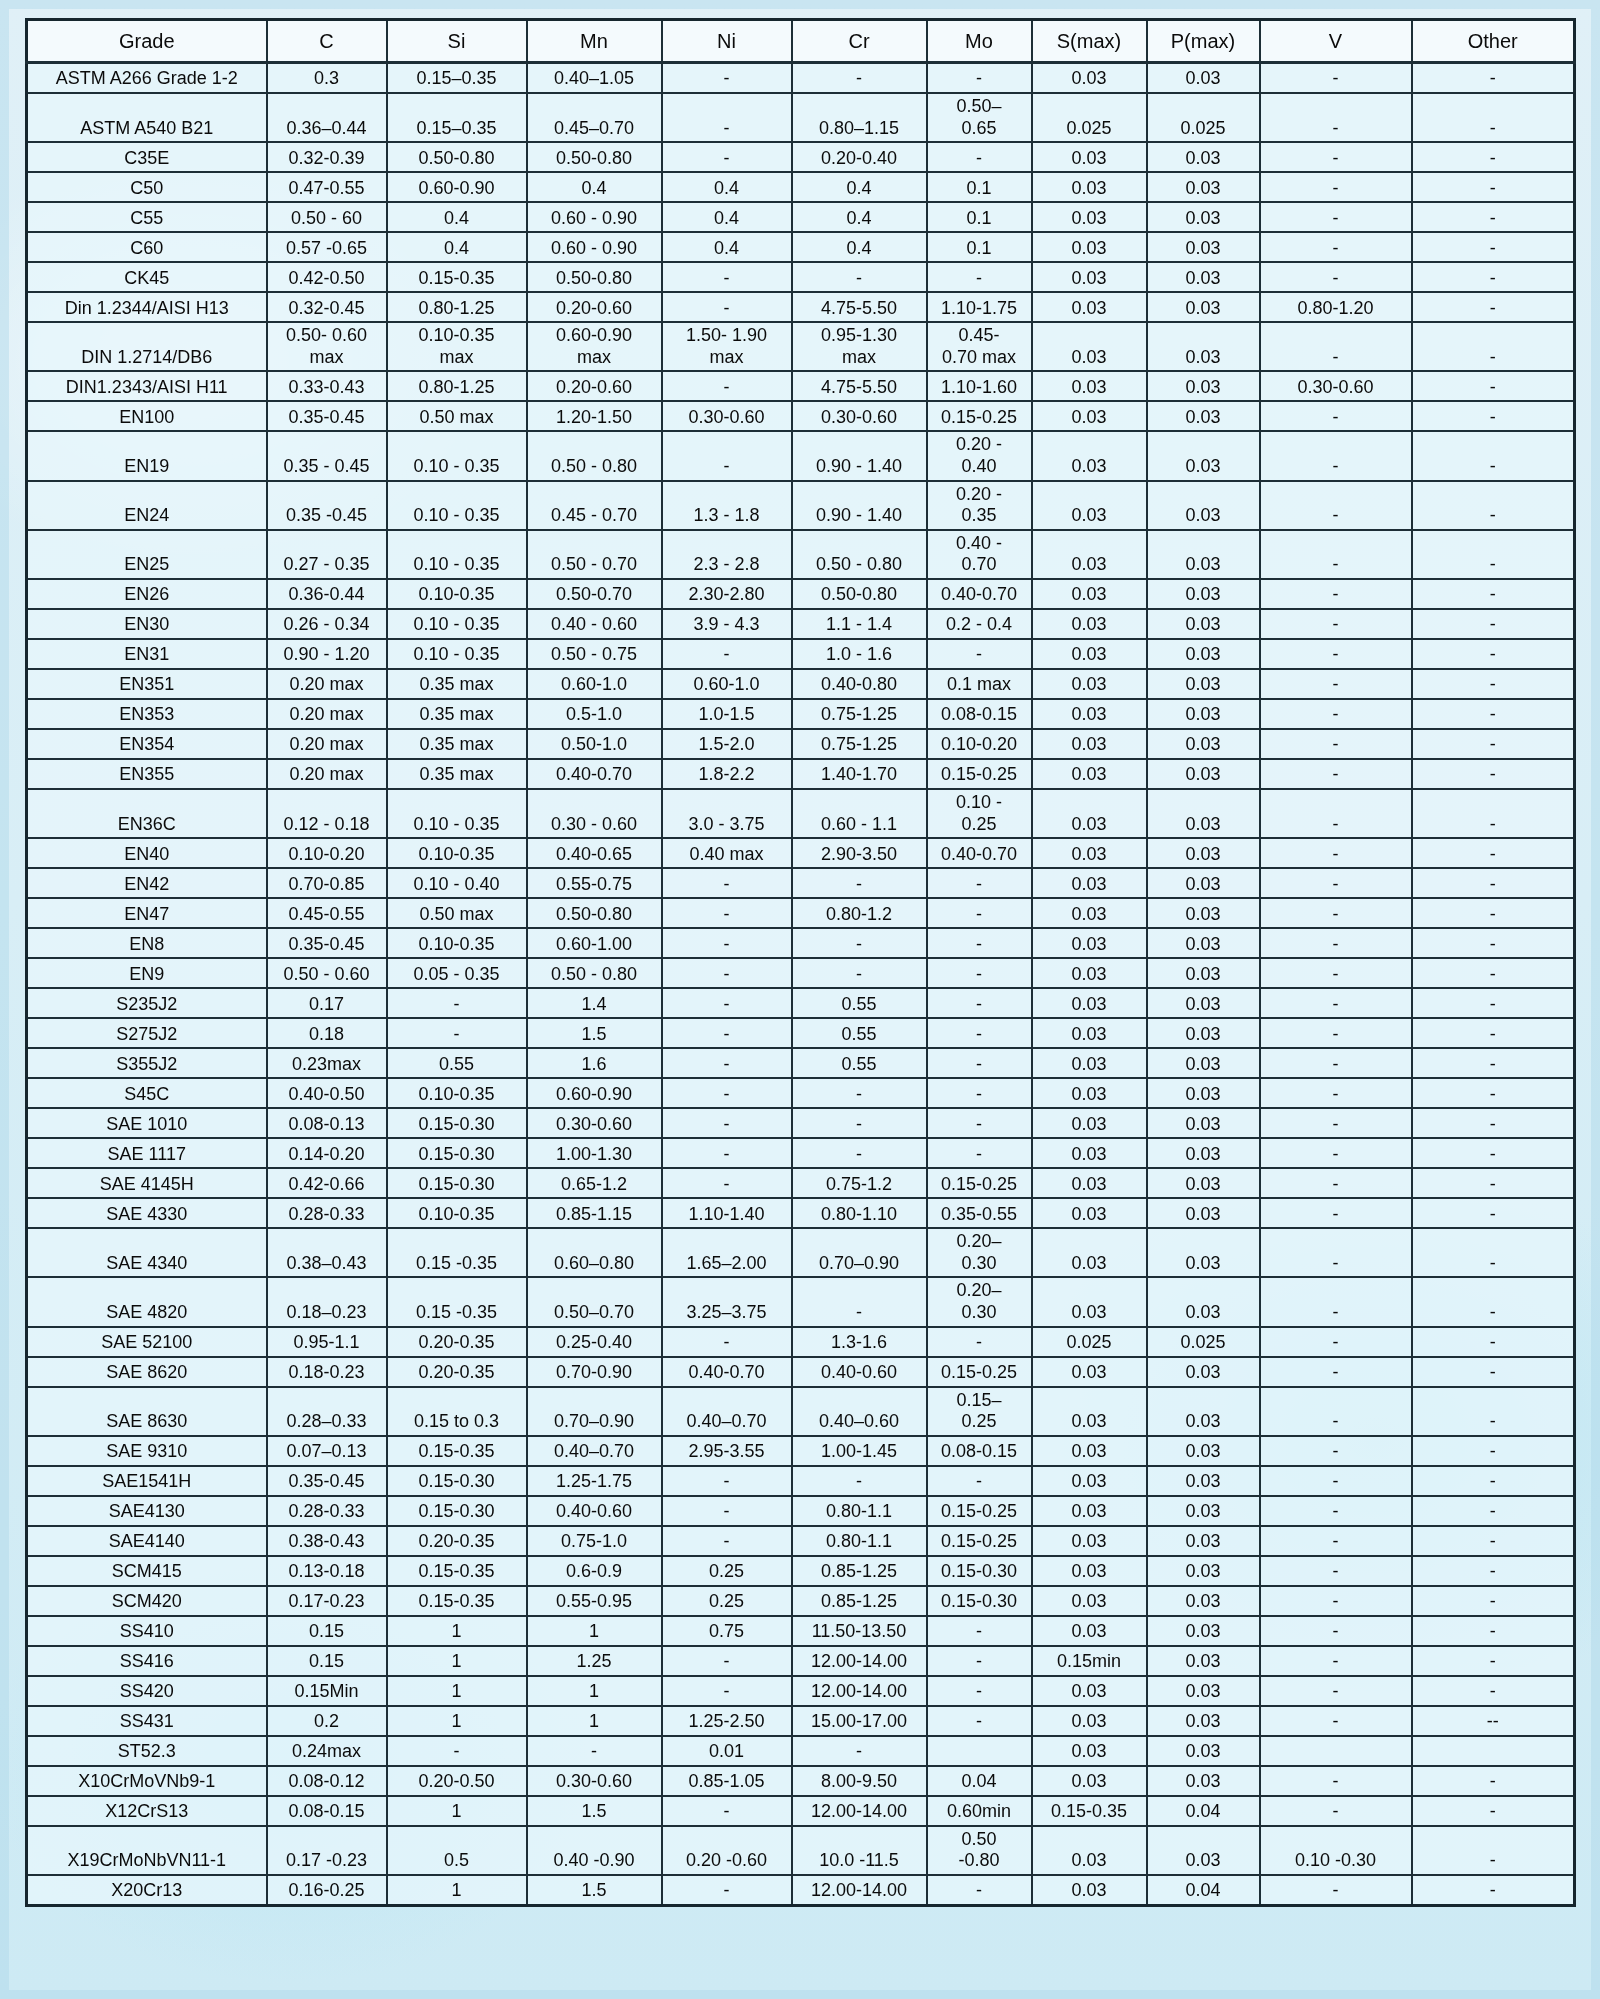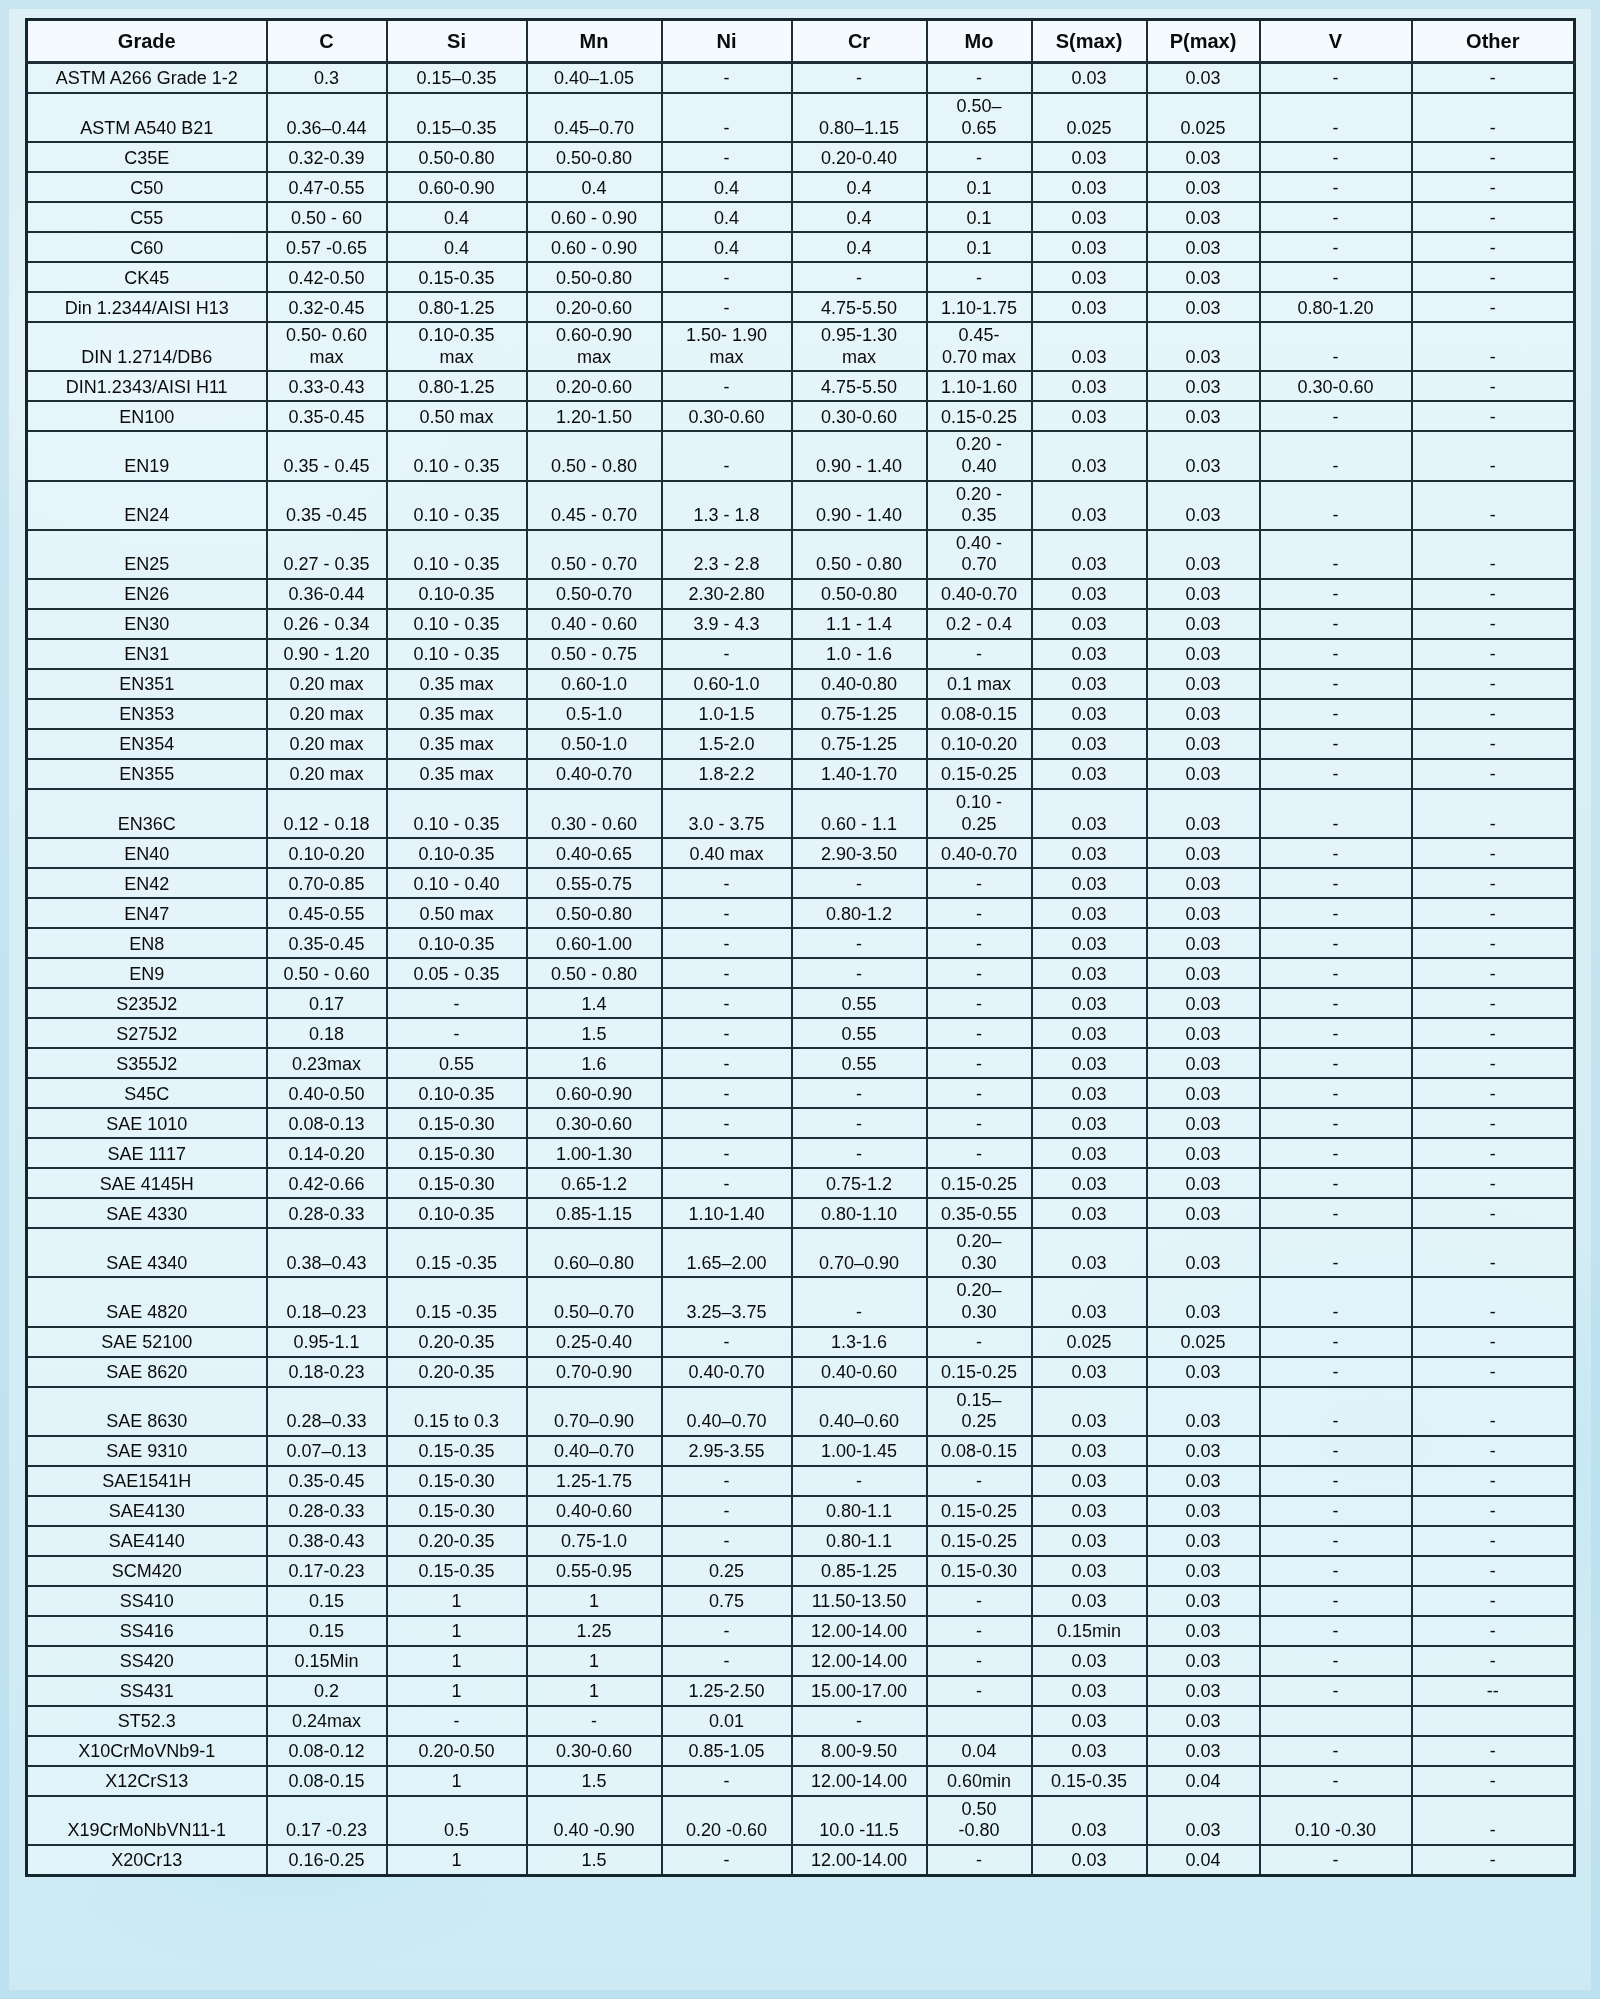--- a/index.html
+++ b/index.html
@@ -32,21 +32,21 @@
   table.comp td {
     border: 2px solid #1d2e36;
     text-align: center;
     padding: 2px 3px;
     color: #0b0b0b;
     white-space: pre-line;
     overflow: hidden;
   }
   table.comp th {
     font-size: 20px;
-    font-weight: bold;
+    font-weight: normal;
     vertical-align: middle;
     height: 36px;
     background: #f4fafd;
     border-bottom-width: 3px;
   }
   table.comp td {
     font-size: 18px;
     line-height: 1.2;
     vertical-align: bottom;
     background: rgba(231,246,251,0.78);
@@ -667,20 +667,33 @@
           <td>0.75-1.0</td>
           <td>-</td>
           <td>0.80-1.1</td>
           <td>0.15-0.25</td>
           <td>0.03</td>
           <td>0.03</td>
           <td>-</td>
           <td>-</td>
         </tr>
         <tr>
+          <td>SCM415</td>
+          <td>0.13-0.18</td>
+          <td>0.15-0.35</td>
+          <td>0.6-0.9</td>
+          <td>0.25</td>
+          <td>0.85-1.25</td>
+          <td>0.15-0.30</td>
+          <td>0.03</td>
+          <td>0.03</td>
+          <td>-</td>
+          <td>-</td>
+        </tr>
+        <tr>
           <td>SCM420</td>
           <td>0.17-0.23</td>
           <td>0.15-0.35</td>
           <td>0.55-0.95</td>
           <td>0.25</td>
           <td>0.85-1.25</td>
           <td>0.15-0.30</td>
           <td>0.03</td>
           <td>0.03</td>
           <td>-</td>

